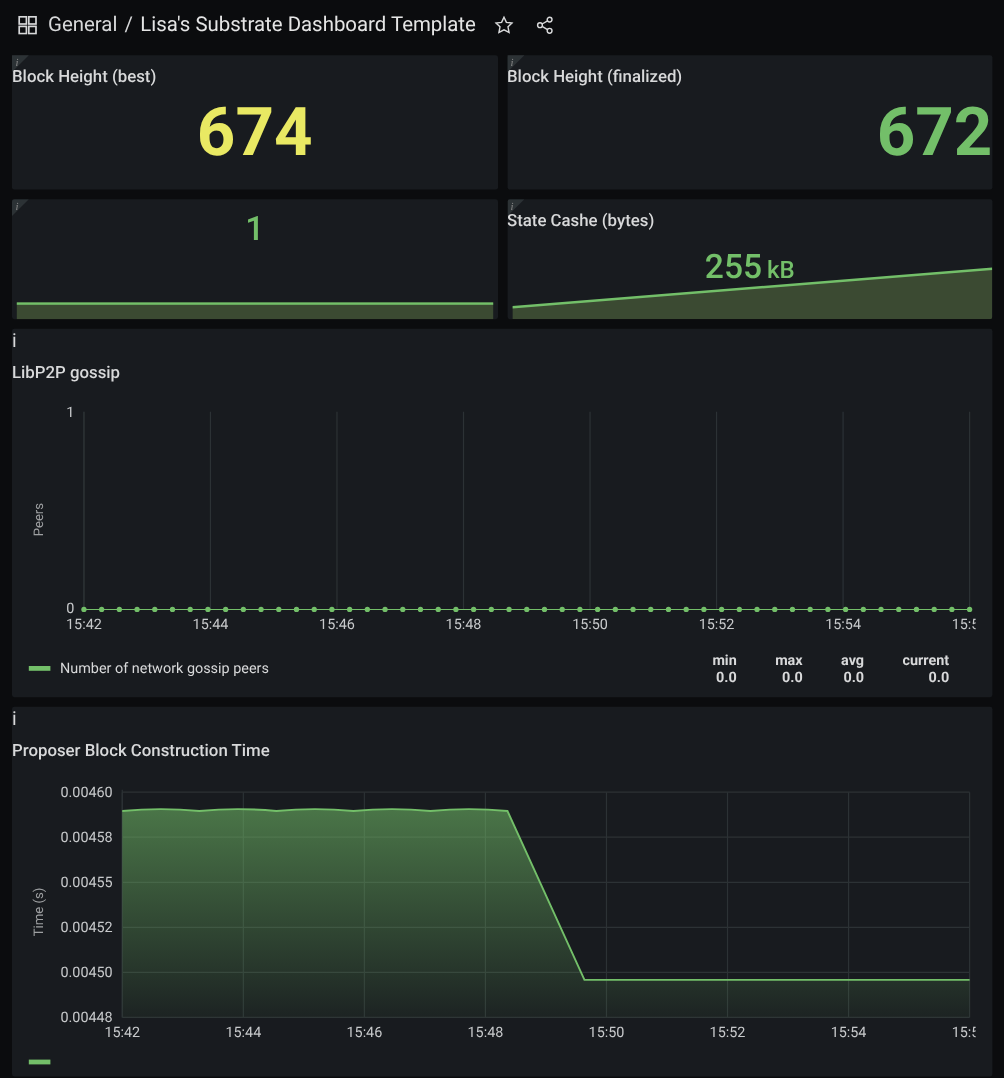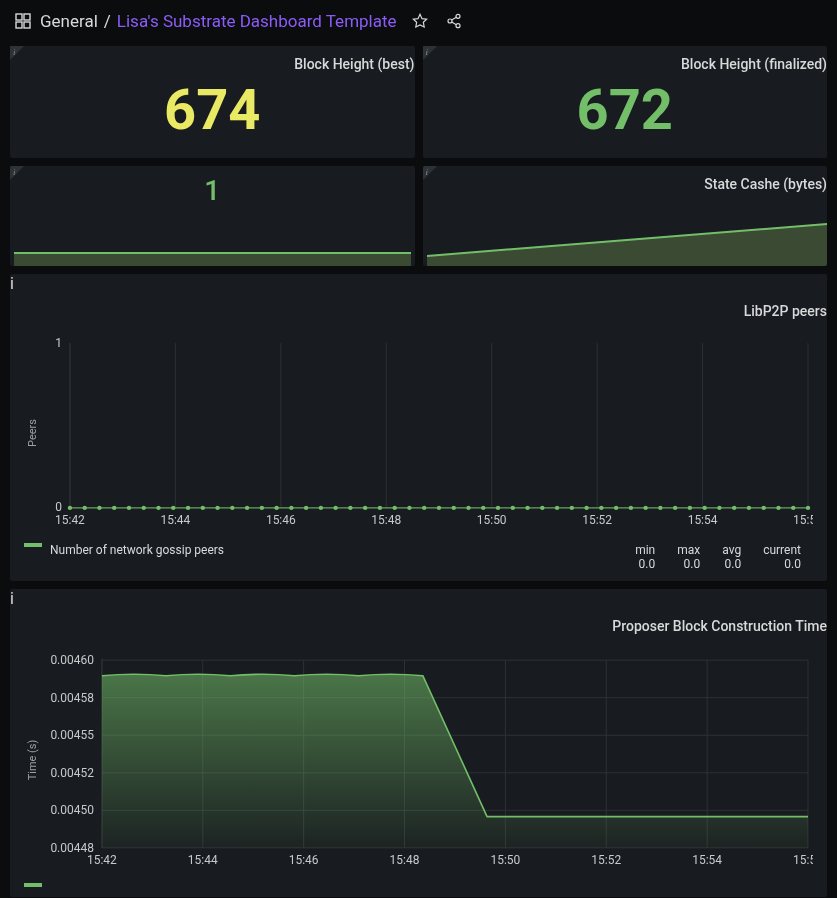--- a/index.html
+++ b/index.html
@@ -14,21 +14,21 @@
 .header {
   display: flex;
   align-items: center;
   padding: 10px 14px 14px;
   gap: 8px;
 }
 .header-icon { width: 18px; height: 18px; display: flex; align-items: center; justify-content: center; }
 .breadcrumb { font-size: 17px; color: #d8d9da; display: flex; align-items: center; gap: 6px; }
 .breadcrumb .folder { color: #d8d9da; }
 .breadcrumb .sep { color: #d8d9da; }
-.breadcrumb .title { color: #8b5cf6; }
+.breadcrumb .title { color: #e5e5e5; }
 .hdr-btn { width: 22px; height: 22px; display: flex; align-items: center; justify-content: center; margin-left: 4px; cursor: pointer; }
 .grid {
   display: grid;
   grid-template-columns: 1fr 1fr;
   gap: 8px;
   padding: 0 10px;
 }
 .panel {
   background: #181b1f;
   border-radius: 2px;
@@ -44,53 +44,53 @@
 }
 .panel .info-i {
   position: absolute;
   top: 1px; left: 3px;
   font-size: 9px;
   color: #888;
   font-style: italic;
   font-family: serif;
 }
 .panel-title {
-  text-align: right;
+  text-align: left;
   font-size: 14px;
   font-weight: 500;
   color: #d8d9da;
   padding: 10px 0 6px;
 }
 .stat-row1 .panel { height: 112px; }
 .stat-value {
   text-align: center;
   font-size: 56px;
   font-weight: 700;
   line-height: 1;
   padding-top: 4px;
 }
 .stat-yellow { color: #e9e963; }
-.stat-green { color: #73bf69; }
+.stat-green { color: #73bf69; text-align: right; }
 .stat-row2 .panel { height: 100px; position: relative; overflow: hidden; }
 .stat-small {
   text-align: center;
   font-size: 28px;
   font-weight: 500;
   color: #73bf69;
   padding-top: 8px;
 }
 .stat-small .unit { font-size: 20px; margin-left: 4px; }
 .spark-bar { position: absolute; bottom: 0; left: 4px; right: 4px; height: 14px; background: #3b4a32; border-top: 2px solid #73bf69; }
 .spark-line { position: absolute; bottom: 0; left: 4px; right: 4px; height: 50px; }
 .full-panel { margin: 8px 10px 0; background: #181b1f; border-radius: 2px; position: relative; }
 .chart-body { padding: 8px 14px 4px; position: relative; }
 .chart-svg { width: 100%; display: block; }
-.legend { display: flex; align-items: flex-start; padding: 6px 14px 10px; font-size: 12px; color: #d8d9da; }
+.legend { display: flex; align-items: center; padding: 6px 14px 10px; font-size: 12px; color: #d8d9da; }
 .legend .swatch { width: 18px; height: 4px; background: #73bf69; margin-right: 8px; }
-.legend-cols { display: flex; gap: 22px; margin-left: auto; margin-right: 12px; }
+.legend-cols { display: flex; gap: 32px; margin-left: auto; margin-right: 22px; font-weight: bold; }
 .axis-label { font-size: 11px; fill: #9ea0a2; }
 .axis-text { font-size: 12px; fill: #c7c9cb; }
 .grid-line { stroke: #2c3235; stroke-width: 1; }
 </style>
 </head>
 <body>
 
 <div class="header">
   <span class="header-icon">
     <svg width="16" height="16" viewBox="0 0 16 16">
@@ -140,31 +140,34 @@
   <div class="panel">
     <div class="corner"></div>
       <div class="info-i">i</div>
     <div class="stat-small">1</div>
     <div class="spark-bar"></div>
   </div>
   <div class="panel">
     <div class="corner"></div>
       <div class="info-i">i</div>
     <div class="panel-title">State Cashe (bytes)</div>
+    <div class="stat-small">
+      <span>255</span><span class="unit">kB</span>
+    </div>
     <svg class="spark-line" viewBox="0 0 400 50" preserveAspectRatio="none">
       <polygon points="0,50 0,40 400,8 400,50" fill="#3b4a32"></polygon>
       <line x1="0" y1="40" x2="400" y2="8" stroke="#73bf69" stroke-width="2"></line>
     </svg>
   </div>
 </div>
 
 <div class="full-panel">
   <div class="corner"></div>
     <div class="info-i">i</div>
-  <div class="panel-title">LibP2P peers</div>
+  <div class="panel-title">LibP2P gossip</div>
   <div class="chart-body">
     <svg class="chart-svg" height="200" viewBox="0 0 790 200">
       <text class="axis-label" x="-100" y="12" transform="rotate(-90)" text-anchor="middle">Peers</text>
       <text class="axis-text" x="38" y="14" text-anchor="end">1</text>
       <text class="axis-text" x="38" y="178" text-anchor="end">0</text>
       <line class="grid-line" x1="46" y1="10" x2="46" y2="175"></line>
       <line class="grid-line" x1="46" y1="175" x2="785" y2="175"></line>
       <g id="lib-grid">
           <line class="grid-line" x1="46" y1="10" x2="46" y2="175"></line>
           <line class="grid-line" x1="151.57142857142856" y1="10" x2="151.57142857142856" y2="175"></line>

